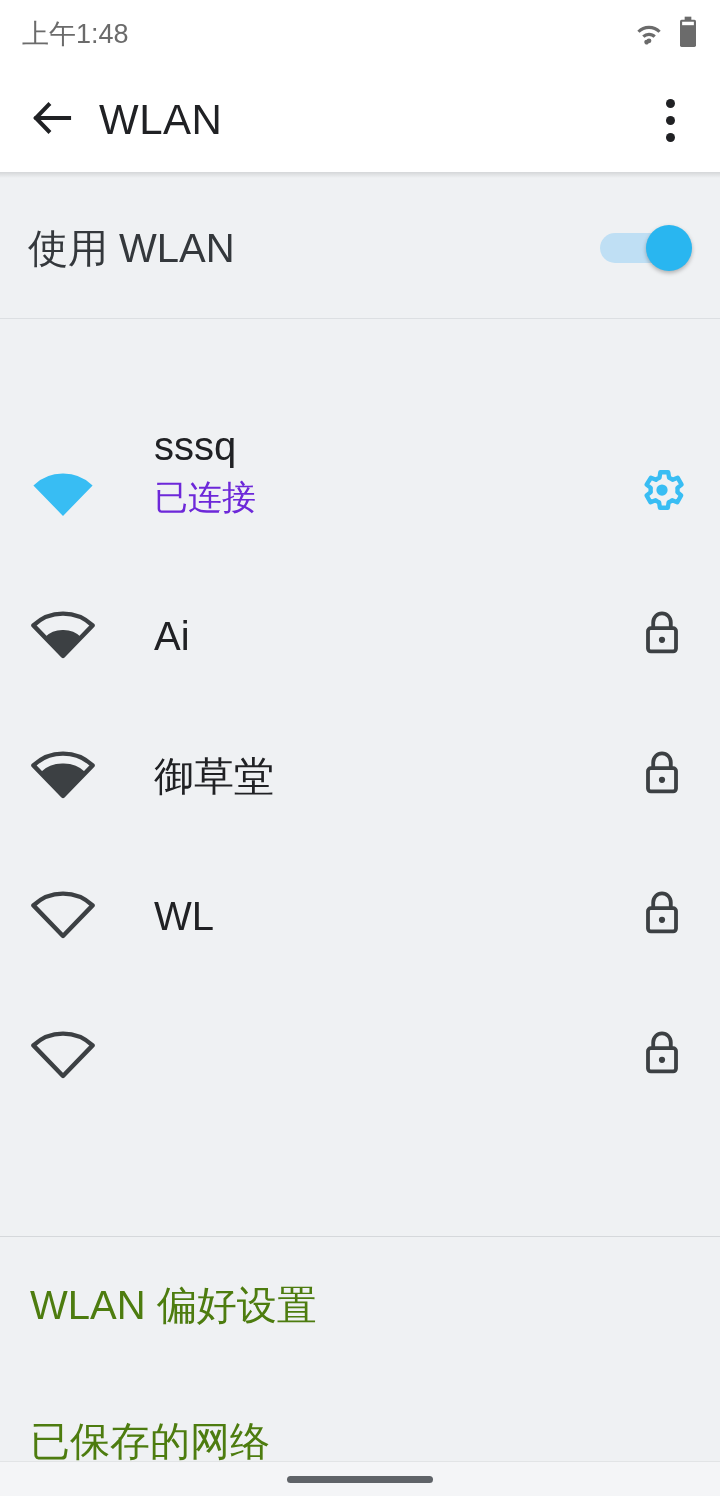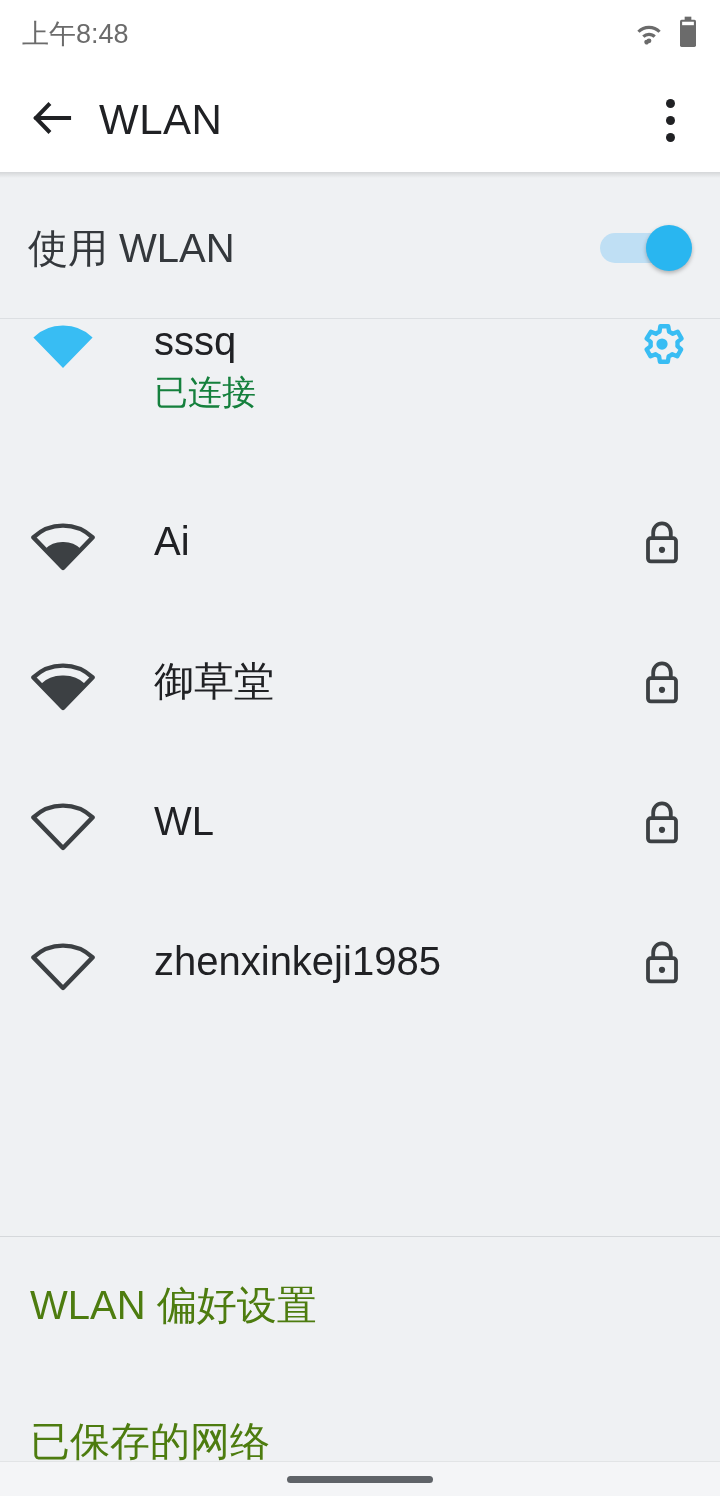--- a/index.html
+++ b/index.html
@@ -55,28 +55,28 @@
   .switch-thumb{
     position:absolute; top:0; left:46px; width:46px; height:46px;
     border-radius:50%; background:#29b6f0;
     box-shadow:0 2px 4px rgba(0,0,0,0.28);
   }
   .divider{ position:absolute; left:0; width:720px; height:1px; background:#dcdfe2; }
 
   
   .netlist{ position:absolute; top:319px; left:0; width:720px; }
   .net-row{
-    position:relative; display:flex; align-items:flex-start;
+    position:relative; display:flex; align-items:flex-end;
     height:140px; padding:0 28px;
   }
   .net-row.connected{ height:200px; }
   .net-icon{ width:70px; display:flex; align-items:center; justify-content:center; }
   .net-text{ margin-left:56px; display:flex; flex-direction:column; justify-content:center; }
   .net-name{ font-size:40px; color:#202124; line-height:1.12; }
-  .net-sub{ font-size:34px; color:#15803d; line-height:1.3; margin-top:6px; }
+  .net-sub{ font-size:34px; color:#6d28d9; line-height:1.3; margin-top:6px; }
   .net-spacer{ flex:1; }
   .net-right{ width:60px; display:flex; align-items:center; justify-content:center; }
 
   
   .footer{ position:absolute; left:0; width:720px; top:1236px; }
   .footer-divider{ width:720px; height:1px; background:#d5d8db; }
   .pref-row{
     display:flex; align-items:center; height:136px; padding:0 30px;
   }
   .pref-label{ font-size:40px; color:#4d7c0f; }
@@ -88,21 +88,21 @@
   }
   .nav-pill{ width:146px; height:7px; border-radius:4px; background:#5f6368; }
   .navbar-top{ position:absolute; bottom:34px; left:0; width:720px; height:1px; background:#e2e4e6; }
 </style>
 </head>
 <body>
 
 <div class="screen">
 
   <div class="statusbar">
-    <div class="status-time">上午8:48</div>
+    <div class="status-time">上午1:48</div>
     <div class="status-icons">
       <span>
         <svg width="34" height="28" viewBox="0 0 24 20">
           <path d="M12 17.2a1.7 1.7 0 1 0 0 0.01z" fill="#6b6b6b"></path>
           <circle cx="12" cy="16.3" r="1.7" fill="#6b6b6b"></circle>
           <path d="M12 10.6c1.9 0 3.6 0.75 4.85 1.98l-1.6 1.6A4.6 4.6 0 0 0 12 12.85a4.6 4.6 0 0 0-3.25 1.33l-1.6-1.6A6.85 6.85 0 0 1 12 10.6z" fill="#6b6b6b"></path>
           <path d="M12 5.6c3.25 0 6.2 1.3 8.35 3.42l-1.6 1.6A9.8 9.8 0 0 0 12 7.85a9.8 9.8 0 0 0-6.75 2.77l-1.6-1.6A11.8 11.8 0 0 1 12 5.6z" fill="#6b6b6b"></path>
         </svg>
       </span>
       <span>
@@ -232,23 +232,20 @@
         </span>
       </div>
     </div>
 
     <div class="net-row">
       <div class="net-icon">
         <svg width="64" height="52" viewBox="0 0 32 26">
           <path d="M16 24.5 1.2 9.2A21.3 21.3 0 0 1 16 3.3a21.3 21.3 0 0 1 14.8 5.9z" fill="none" stroke="#3c4043" stroke-width="2.2" stroke-linejoin="round"></path>
         </svg>
       </div>
-      <div class="net-text">
-        <div class="net-name">zhenxinkeji1985</div>
-      </div>
       <div class="net-spacer"></div>
       <div class="net-right">
         <span>
           <svg width="40" height="46" viewBox="0 0 20 23">
             <path d="M5.6 9.5V6.6a4.4 4.4 0 0 1 8.8 0v2.9" fill="none" stroke="#3c4043" stroke-width="1.9"></path>
             <rect x="3" y="9.6" width="14" height="11.6" rx="1.4" fill="none" stroke="#3c4043" stroke-width="1.9"></rect>
             <circle cx="10" cy="15.4" r="1.55" fill="#3c4043"></circle>
           </svg>
         </span>
       </div>

